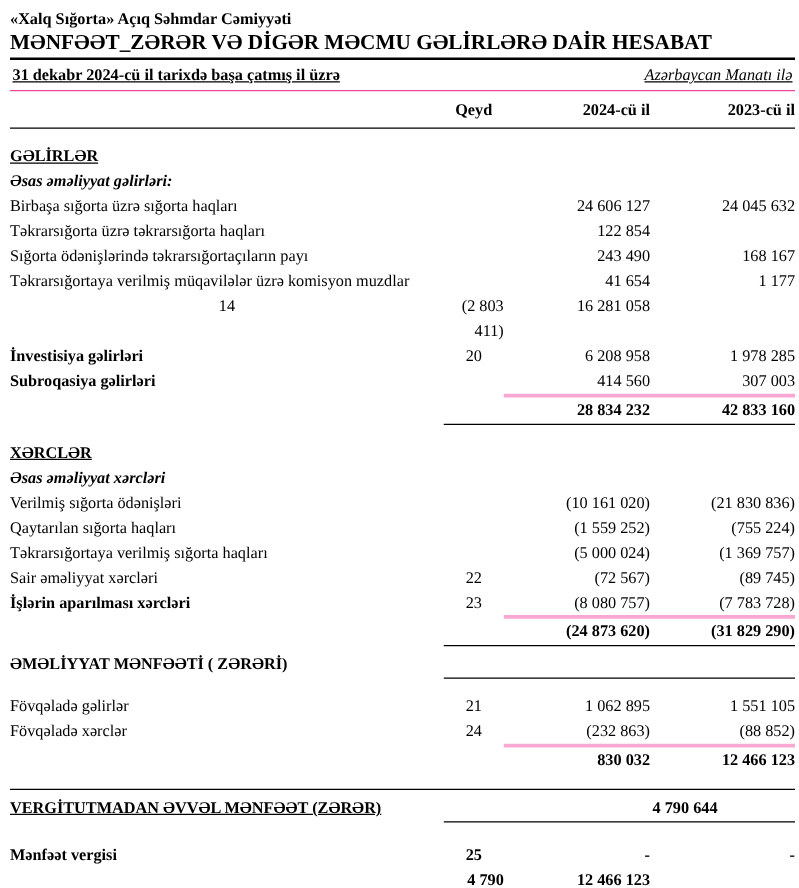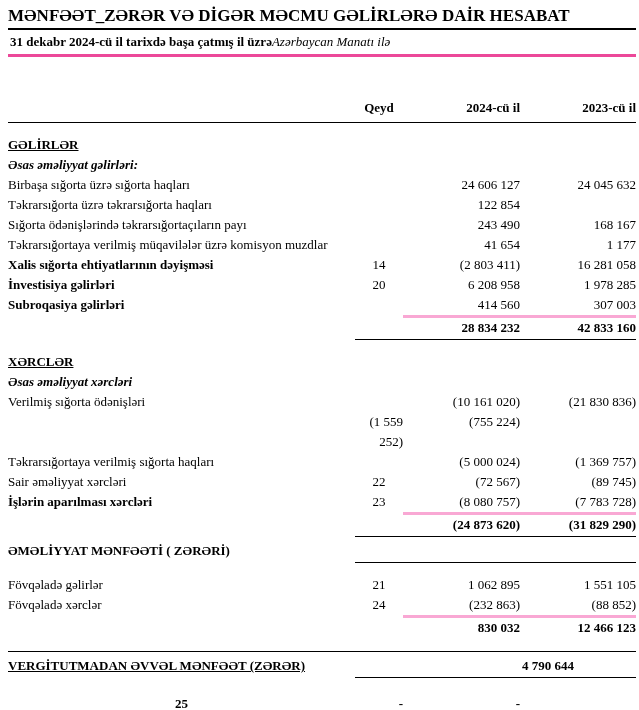--- a/index.html
+++ b/index.html
@@ -15,33 +15,33 @@
     height: 710px;
     padding: 6px 3px 0 8px;
     overflow: hidden;
   }
   .company { font-weight: bold; font-size: 13px; line-height: 18px; }
   .doc-title {
     font-weight: bold; font-size: 17px; line-height: 20px;
     border-bottom: 2px solid #000; padding-bottom: 2px; width: 628px;
   }
   .meta-row {
-    width: 628px; display: flex; 
-    border-bottom: 3px solid #ec4899; padding: 3px 2px 3px 2px; line-height: 18px;
+    width: 628px; display: flex; justify-content: space-between;
+    border-bottom: 1px solid #ec4899; padding: 3px 2px 3px 2px; line-height: 18px; text-decoration: underline;
   }
   .meta-period { font-weight: bold; }
   .meta-currency { font-style: italic; }
 
   .row {
     display: grid;
     grid-template-columns: 347px 48px 117px 116px;
     width: 628px;
     line-height: 20px;
   }
-  .head-row { font-weight: bold; border-bottom: 1px solid #000; padding: 5px 0 4px 0; margin-top: 36px; }
+  .head-row { font-weight: bold; border-bottom: 1px solid #000; padding: 5px 0 4px 0; }
   .label { padding-right: 4px; }
   .note  { text-align: center; }
   .amt   { text-align: right; }
   .bold  { font-weight: bold; }
   .italic{ font-style: italic; }
   .u     { text-decoration: underline; }
   .sec   { font-weight: bold; }
   .sec .label span { text-decoration: underline; }
 
   .rt .amt { border-top: 3px solid #f9a8d4; }
@@ -54,20 +54,21 @@
   .mt-lg { margin-top: 16px; }
 
   .narrow .label { max-width: 300px; }
   .top-align-amt .amt { align-self: start; border-bottom: 1px solid #000; }
 </style>
 </head>
 <body>
 
 <div class="page">
 
+  <div class="company">«Xalq Sığorta» Açıq Səhmdar Cəmiyyəti</div>
   <div class="doc-title">MƏNFƏƏT_ZƏRƏR VƏ DİGƏR MƏCMU GƏLİRLƏRƏ DAİR HESABAT</div>
 
   <div class="meta-row">
     <span class="meta-period">31 dekabr 2024-cü il tarixdə başa çatmış il üzrə</span>
     <span class="meta-currency">Azərbaycan Manatı ilə</span>
   </div>
 
   <div class="row head-row">
     <div class="label"></div>
     <div class="note">Qeyd</div>
@@ -99,21 +100,20 @@
     <div class="amt">243 490</div>
     <div class="amt">168 167</div>
   </div>
   <div class="row">
     <div class="label">Təkrarsığortaya verilmiş müqavilələr üzrə komisyon muzdlar</div>
     <div class="note"></div>
     <div class="amt">41 654</div>
     <div class="amt">1 177</div>
   </div>
   <div class="row">
-    <div class="label bold">Xalis sığorta ehtiyatlarının dəyişməsi</div>
     <div class="note">14</div>
     <div class="amt">(2 803 411)</div>
     <div class="amt">16 281 058</div>
   </div>
   <div class="row">
     <div class="label bold">İnvestisiya gəlirləri</div>
     <div class="note">20</div>
     <div class="amt">6 208 958</div>
     <div class="amt">1 978 285</div>
   </div>
@@ -140,20 +140,21 @@
     <div class="label">Əsas əməliyyat xərcləri</div>
   </div>
 
   <div class="row">
     <div class="label">Verilmiş sığorta ödənişləri</div>
     <div class="note"></div>
     <div class="amt">(10 161 020)</div>
     <div class="amt">(21 830 836)</div>
   </div>
   <div class="row">
+    <div class="label">Qaytarılan sığorta haqları</div>
     <div class="note"></div>
     <div class="amt">(1 559 252)</div>
     <div class="amt">(755 224)</div>
   </div>
   <div class="row">
     <div class="label">Təkrarsığortaya verilmiş sığorta haqları</div>
     <div class="note"></div>
     <div class="amt">(5 000 024)</div>
     <div class="amt">(1 369 757)</div>
   </div>
@@ -216,20 +217,21 @@
     <div class="label u">VERGİTUTMADAN ƏVVƏL MƏNFƏƏT (ZƏRƏR)</div>
     <div class="note"></div>
     <div class="amt">4 790 644</div>
     <div class="amt">12 466 123</div>
   </div>
   <div class="row">
       <div class="rule span-wide"></div>
     </div>
 
   <div class="row bold mt-lg">
+    <div class="label">Mənfəət vergisi</div>
     <div class="note">25</div>
     <div class="amt">-</div>
     <div class="amt">-</div>
   </div>
 
   <div class="row bold narrow top-align-amt">
     <div class="note"></div>
     <div class="amt">4 790 644</div>
     <div class="amt">12 466 123</div>
   </div>

